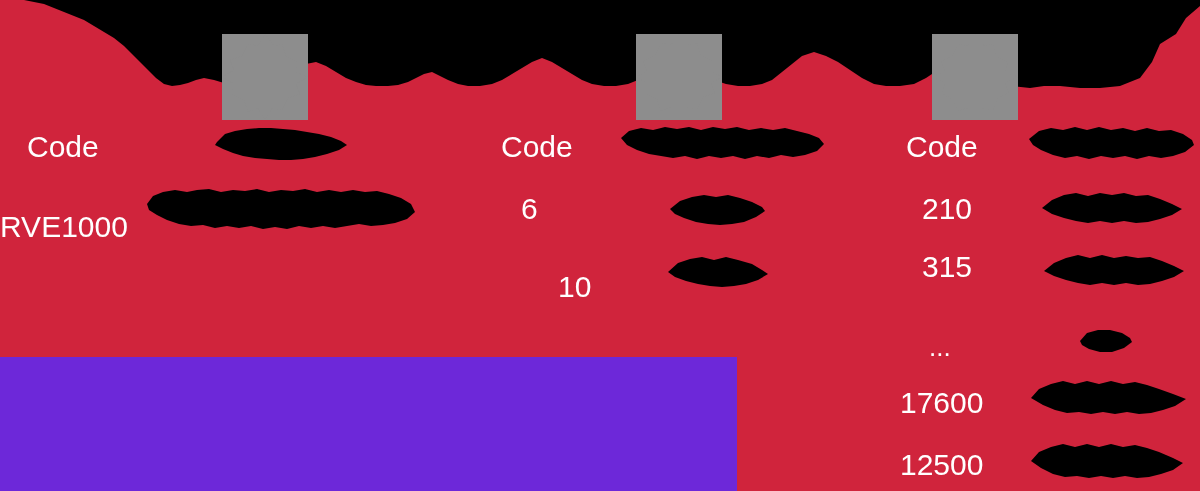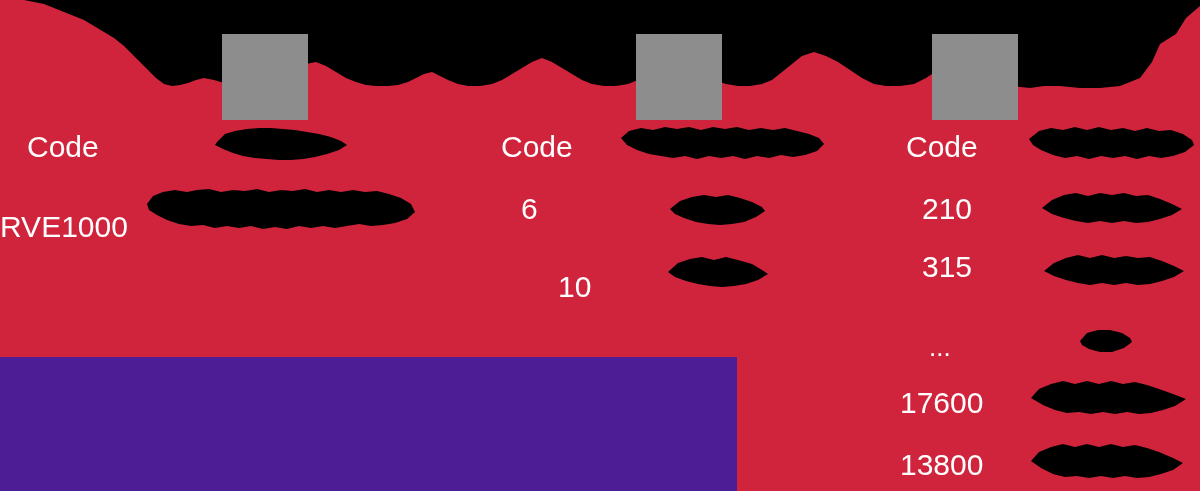--- a/index.html
+++ b/index.html
@@ -9,21 +9,21 @@
   }
   body {
     font-family: "Liberation Sans", sans-serif;
   }
 
   #stage {
     position: relative;
     width: 1200px;
     height: 491px;
     overflow: hidden;
-    background: #4c1d95;
+    background: #6d28d9;
   }
 
   
   .red-panel-left {
     position: absolute;
     left: 0; top: 0;
     width: 737px; height: 357px;
     background: var(--red);
   }
   .red-panel-right {
@@ -328,21 +328,21 @@
   <div class="redaction" style="left:1031px; top:378px; width:155px; height:42px;">
     <svg width="155" height="42" viewBox="0 0 155 42" xmlns="http://www.w3.org/2000/svg">
       <path fill="#000000" d="M 0 20 L 8 11 L 20 6 L 32 3 L 44 6 L 56 3 L 68 6
                               L 80 3 L 92 6 L 104 4 L 116 7 L 128 11 L 142 16
                               L 155 21
                               L 144 28 L 132 32 L 120 35 L 108 36 L 96 34 L 84 36
                               L 72 34 L 60 36 L 48 34 L 36 35 L 24 32 L 12 27 Z"></path>
     </svg>
   </div>
 
-  <div class="cell" style="left:900px; top:450px;">13800</div>
+  <div class="cell" style="left:900px; top:450px;">12500</div>
 
   <div class="redaction" style="left:1031px; top:440px; width:152px; height:44px;">
     <svg width="152" height="44" viewBox="0 0 152 44" xmlns="http://www.w3.org/2000/svg">
       <path fill="#000000" d="M 0 21 L 8 12 L 20 7 L 32 4 L 44 7 L 56 4 L 68 7
                               L 80 4 L 92 7 L 104 5 L 116 8 L 128 12 L 142 18
                               L 152 23
                               L 142 30 L 130 34 L 118 37 L 106 38 L 94 36 L 82 38
                               L 70 36 L 58 38 L 46 36 L 34 37 L 22 34 L 10 28 Z"></path>
     </svg>
   </div>

